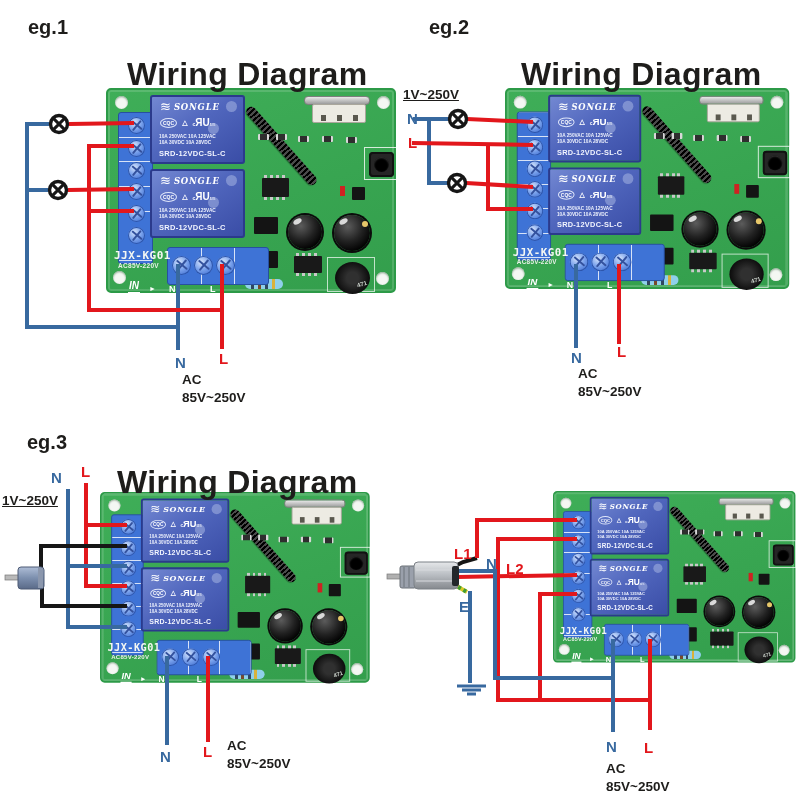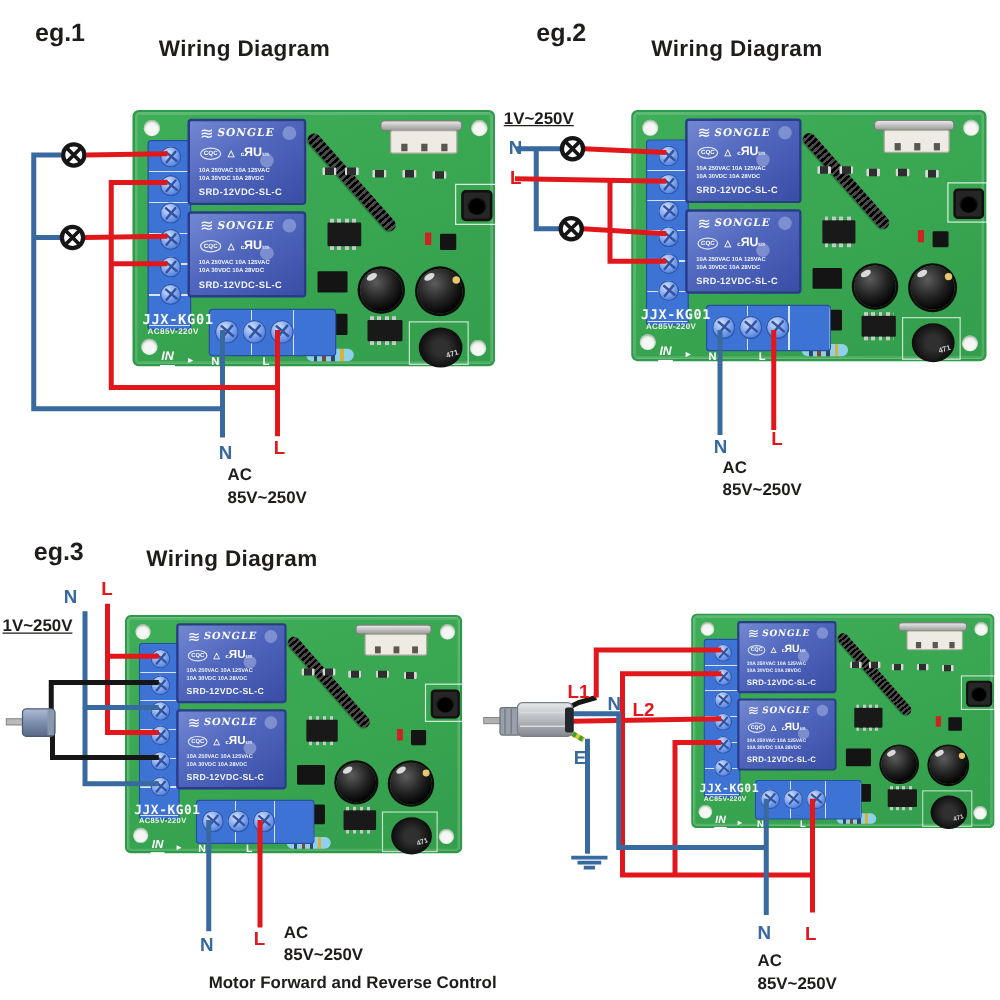--- a/index.html
+++ b/index.html
@@ -1,21 +1,21 @@
 <!DOCTYPE html>
 <html style="--live: #e2171c; --neutral: #38699f; --black: #161616; --earth-green: #3f9c36; --earth-yellow: #d9ca25; --title-text: #1e1d1b; --pcb-green: #3fae58; --pcb-edge: #2c9a47; --relay-blue: #5066bd; --relay-border: #2b3a8c; --terminal-blue: #3e73d6; --screw-blue: #7aa2ec; --silkscreen-white: #f4f7f3;"><head>
 <meta charset="utf-8">
 <style>
   html,body{margin:0;padding:0;background:#fff;}
   #stage{position:relative;width:800px;height:800px;background:#fff;overflow:hidden;
          font-family:"Liberation Sans",sans-serif;}
   
   .lbl{position:absolute;font-weight:bold;white-space:nowrap;line-height:1.05;z-index:6;}
   .tag{font-size:20px;color:var(--title-text);}
-  .title{font-size:18px;color:var(--title-text);letter-spacing:.3px;}
+  .title{font-size:32px;color:var(--title-text);letter-spacing:.3px;margin-top:28px;}
   .nl{font-size:15px;}
   .ln{color:var(--neutral);} .ll{color:var(--live);}
   .ac{font-size:13.5px;color:var(--title-text);}
   .loadv{font-size:13.5px;color:var(--title-text);text-decoration:underline;}
   .cap-lbl{font-size:13.5px;color:var(--title-text);}
   
   .mount{position:absolute;width:290px;height:205px;transform-origin:0 0;transform:scale(var(--s));z-index:1;}
   #m1{left:106px;top:88px;--s:1;}
   #m2{left:505px;top:88px;--s:.98;}
   #m3{left:100px;top:492px;--s:.93;}
@@ -620,21 +620,20 @@
   <div class="lbl ac" style="left:578px;top:367px">AC</div>
   <div class="lbl ac" style="left:578px;top:385px">85V~250V</div>
 
   <div class="lbl loadv" style="left:2px;top:494px">1V~250V</div>
   <div class="lbl nl ln" style="left:51px;top:470px">N</div>
   <div class="lbl nl ll" style="left:81px;top:464px">L</div>
   <div class="lbl nl ln" style="left:160px;top:749px">N</div>
   <div class="lbl nl ll" style="left:203px;top:744px">L</div>
   <div class="lbl ac" style="left:227px;top:739px">AC</div>
   <div class="lbl ac" style="left:227px;top:757px">85V~250V</div>
-  <div class="lbl cap-lbl" style="left:167px;top:779px">Motor Forward and Reverse Control</div>
 
   <div class="lbl nl ll" style="left:454px;top:546px">L1</div>
   <div class="lbl nl ln" style="left:486px;top:556px">N</div>
   <div class="lbl nl ll" style="left:506px;top:561px">L2</div>
   <div class="lbl nl ln" style="left:459px;top:599px">E</div>
   <div class="lbl nl ln" style="left:606px;top:739px">N</div>
   <div class="lbl nl ll" style="left:644px;top:740px">L</div>
   <div class="lbl ac" style="left:606px;top:762px">AC</div>
   <div class="lbl ac" style="left:606px;top:780px">85V~250V</div>
 

